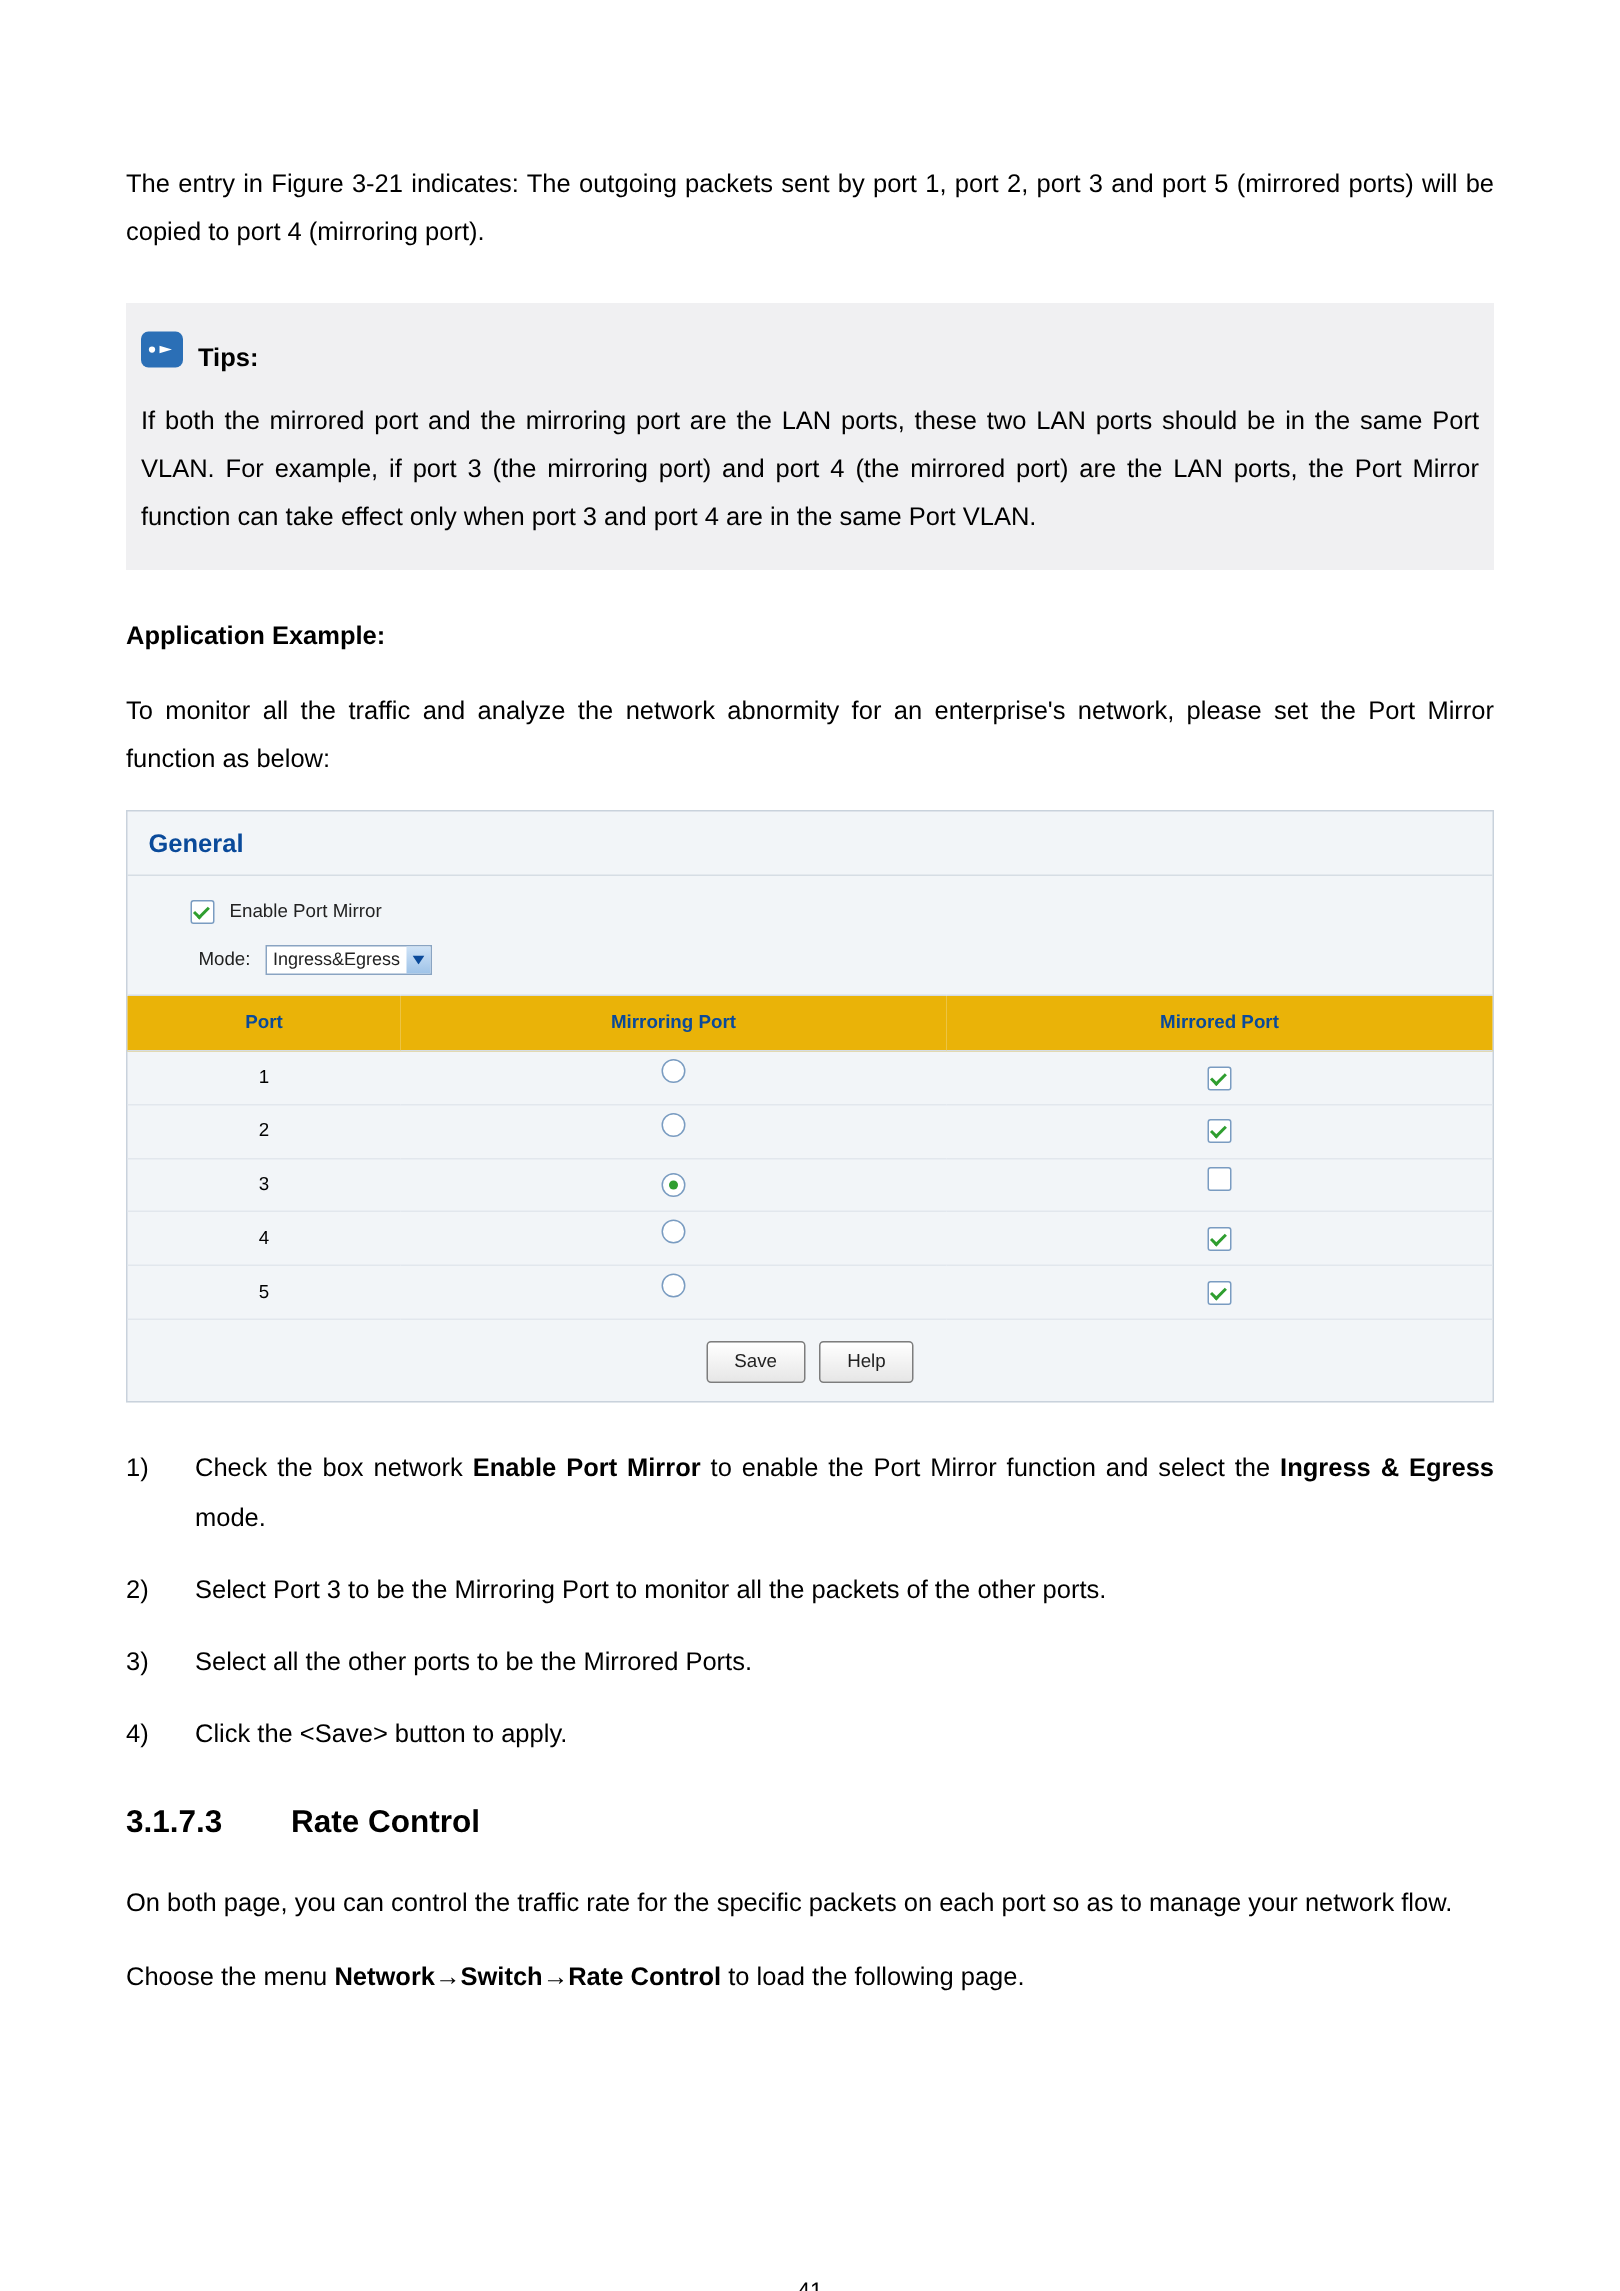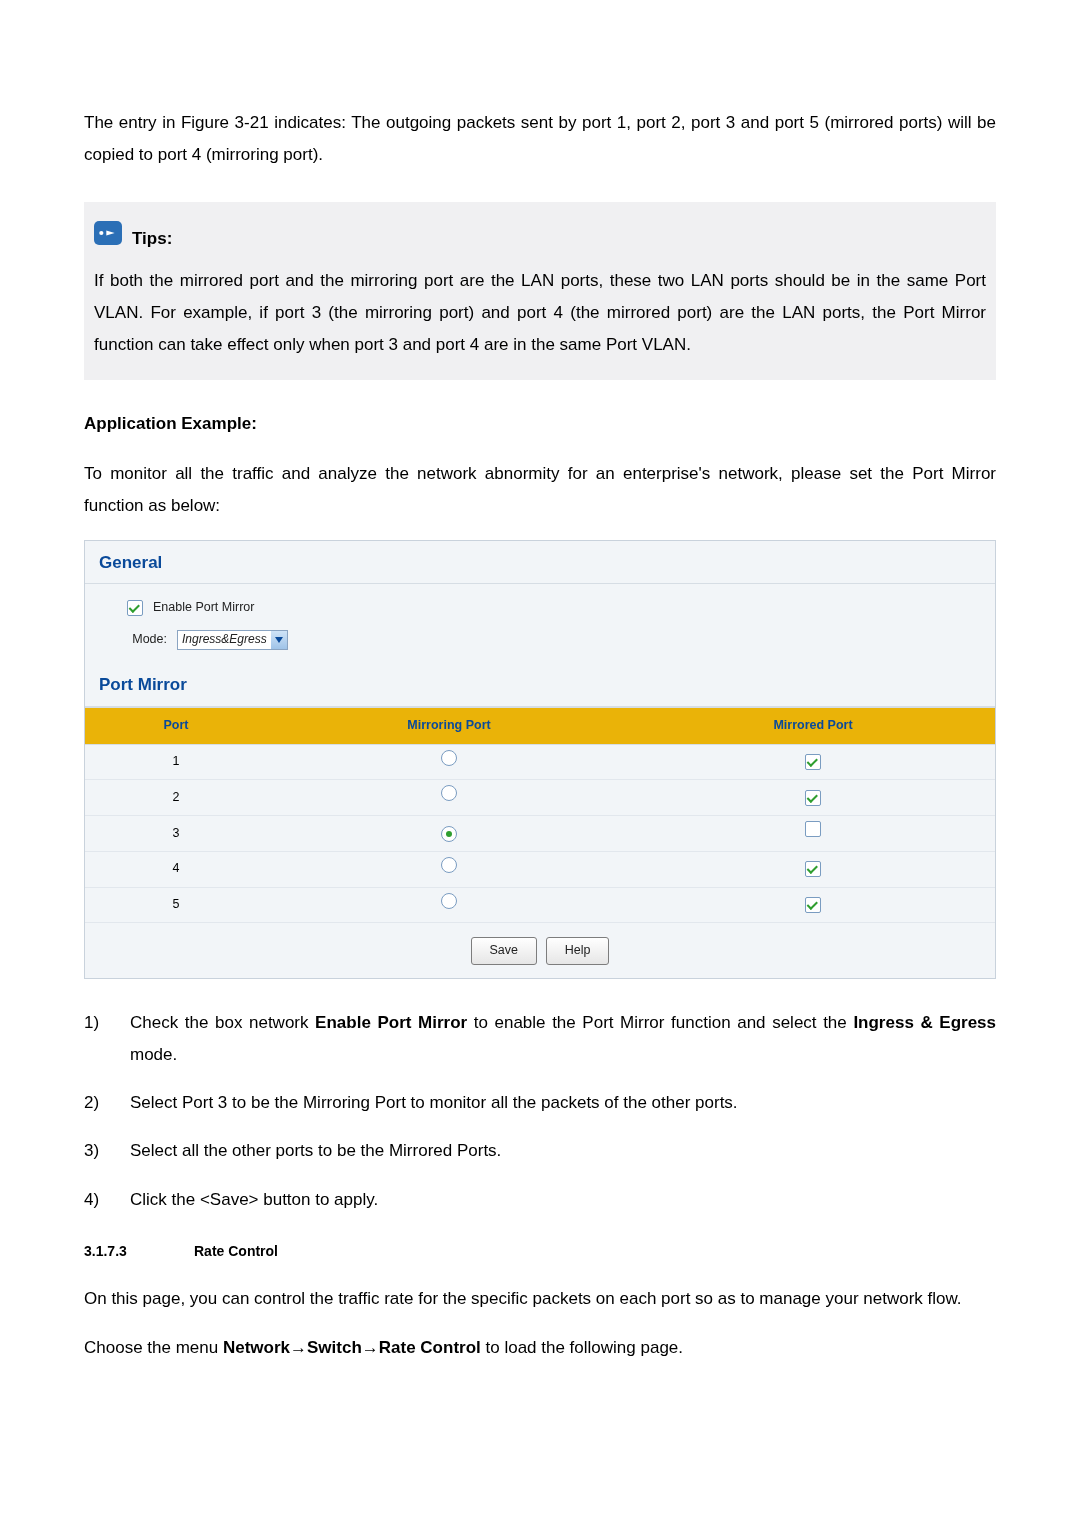--- a/index.html
+++ b/index.html
@@ -81,21 +81,20 @@
     width:14px; height:14px; border:1px solid #7a9cc1; border-radius:50%; background:#fff;
     display:inline-flex; align-items:center; justify-content:center;
   }
   .radio.selected::after{
     content:""; width:6px; height:6px; background:#2f9e2f; border-radius:50%;
   }
   .select {
     display:inline-flex; align-items:center;
     border:1px solid #8aa4c2; background:#fff; height:18px; font-size:12px;
     font-family:Verdana,Arial,sans-serif;
-    font-style:italic;
   }
   .select-text { padding:0 4px; }
   .select-btn {
     width:16px; height:18px; background:linear-gradient(#cfe3f7,#9fc3e8);
     display:flex; align-items:center; justify-content:center;
   }
   .pm-table {
     width:100%;
     border-collapse:collapse;
     font-family:Verdana,Arial,sans-serif;
@@ -139,21 +138,21 @@
     counter-increment:item;
     display:flex;
     margin-bottom:16px;
     text-align:justify;
   }
   ol.instruction > li::before{
     content: counter(item) ")";
     width:46px; flex-shrink:0;
   }
   ol.instruction > li > div{ flex:1; }
-  .sec-num { font-weight:bold; font-size:14px; margin-top:22px; margin-bottom:18px; }
+  .sec-num { font-weight:bold; font-size:21px; margin-top:22px; margin-bottom:18px; }
   .sec-num span.num { display:inline-block; width:110px; }
   .page-num { text-align:center; font-size:15px; margin-top:180px; }
   .mode-label { width:40px; text-align:right; }
 </style>
 </head>
 <body>
 
 <div class="page">
 
   <p class="justify">The entry in Figure 3-21 indicates: The outgoing packets sent by port 1, port 2, port 3 and port 5 (mirrored ports) will be copied to port 4 (mirroring port).</p>
@@ -186,21 +185,20 @@
         <span class="select">
           <span class="select-text">Ingress&amp;Egress</span>
           <span class="select-btn">
             <svg width="8" height="6" viewBox="0 0 8 6">
                 <path d="M0 0 L8 0 L4 6 Z" fill="#0a4a9a"></path>
               </svg>
           </span>
         </span>
       </div>
     </div>
-    <div class="panel-section-title">Port Mirror</div>
     <table class="pm-table">
       <thead>
         <tr>
           <th style="width:20%">Port</th>
           <th style="width:40%">Mirroring Port</th>
           <th style="width:40%">Mirrored Port</th>
         </tr>
       </thead>
       <tbody id="pm-tbody">
           <tr>
@@ -250,21 +248,21 @@
       </li>
     <li>
         <div>Click the &lt;Save&gt; button to apply.</div>
       </li>
   </ol>
 
   <div class="sec-num">
     <span class="num">3.1.7.3</span><span>Rate Control</span>
   </div>
 
-  <p class="justify">On this page, you can control the traffic rate for the specific packets on each port so as to manage your network flow.</p>
+  <p class="justify">On both page, you can control the traffic rate for the specific packets on each port so as to manage your network flow.</p>
 
   <p class="justify">
     <span>Choose the menu </span><span class="bold">Network→Switch→Rate Control</span><span> to load the following page.</span>
   </p>
 
   <div class="page-num">-41-</div>
 
 </div>
 
 </body></html>

